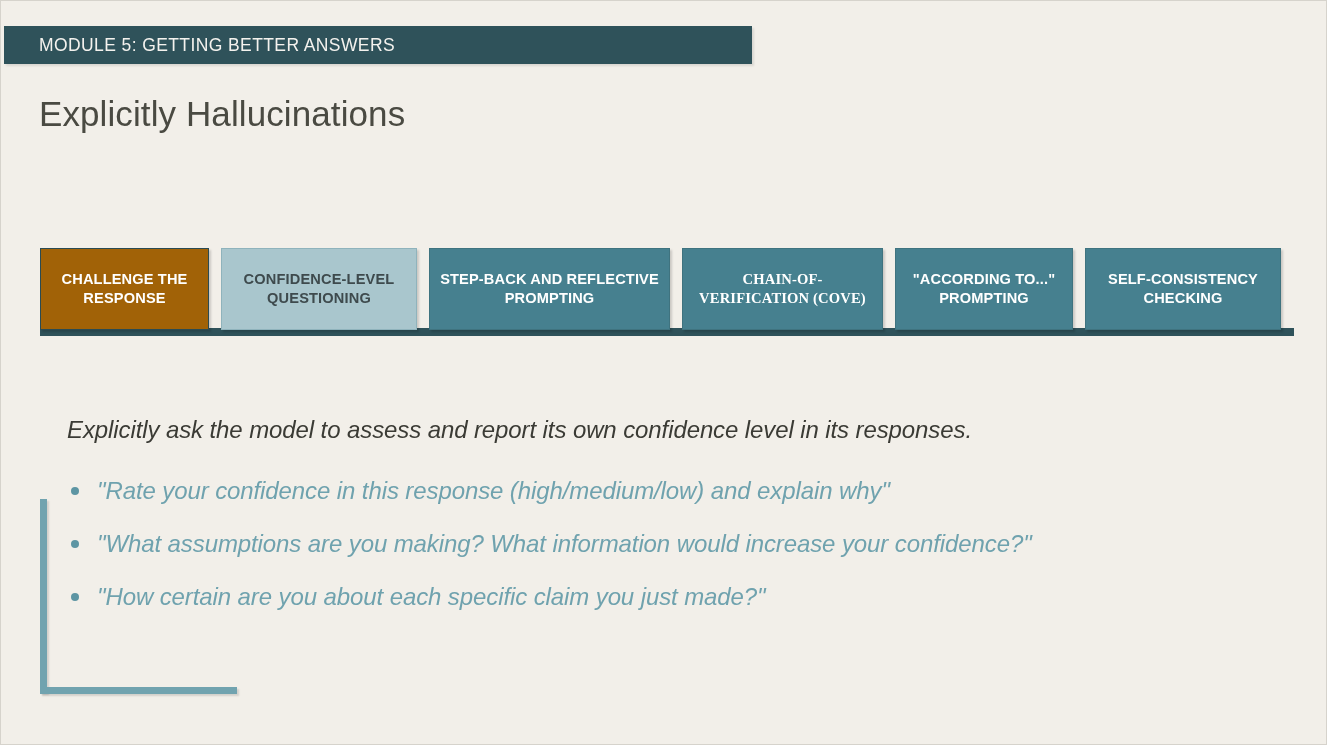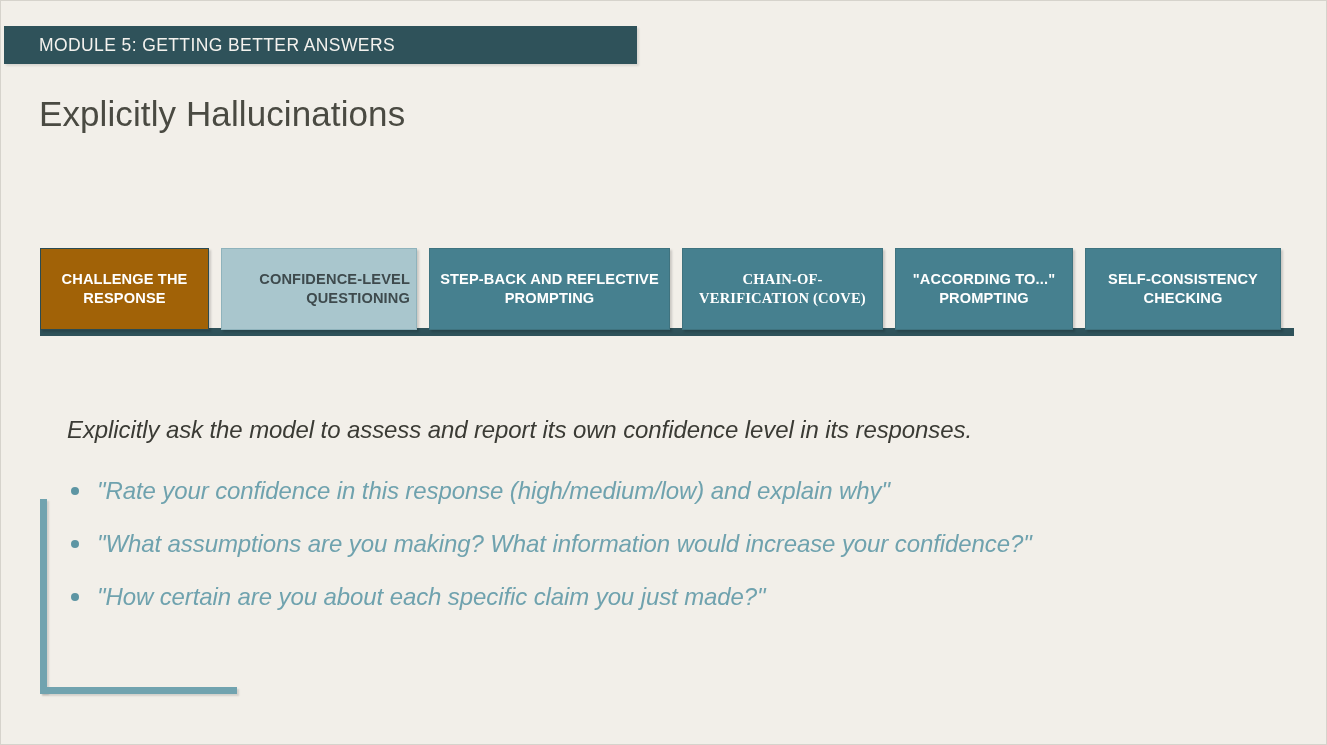--- a/index.html
+++ b/index.html
@@ -20,21 +20,21 @@
     box-sizing: border-box;
     border: 1px solid #d6d3cc;
     overflow: hidden;
   }
 
   
   #module-bar {
     position: absolute;
     left: 3px;
     top: 25px;
-    width: 633px;
+    width: 748px;
     height: 38px;
     background: #2f525a;
     box-shadow: 2px 2px 2px rgba(0,0,0,0.10);
   }
   #module-bar .module-label {
     position: absolute;
     left: 35px;
     top: 50%;
     transform: translateY(-50%);
     color: #f4f2ee;
@@ -107,21 +107,20 @@
     background: #a16207;
     border: 1px solid #2a4b53;
     box-shadow: 1.5px 1.5px 2px rgba(0,0,0,0.16);
   }
   .tab.state-first .tab-label { color: #ffffff; }
 
   .tab.state-active {
     background: #a9c6cd;
     border: 1px solid #8fb3bc;
     box-shadow: 1.5px 1.5px 2px rgba(0,0,0,0.16);
-    text-align: right;
   }
   .tab.state-active .tab-label { color: #3e4a4d; }
 
   .tab.state-default {
     background: #46808f;
     border: 1px solid #3f737f;
     box-shadow: 1.5px 1.5px 2px rgba(0,0,0,0.16);
   }
   .tab.state-default .tab-label { color: #ffffff; }
 

